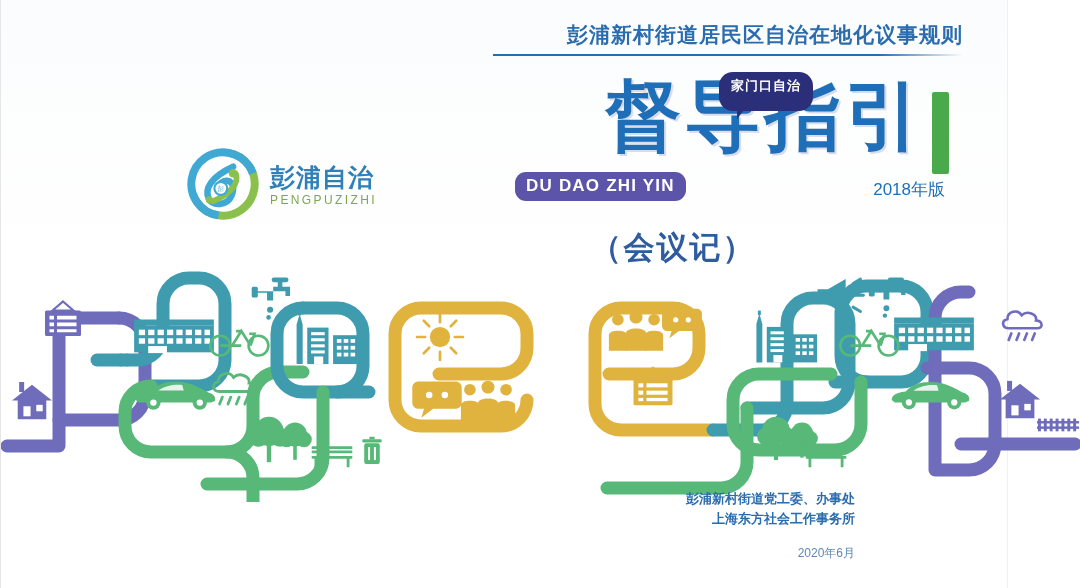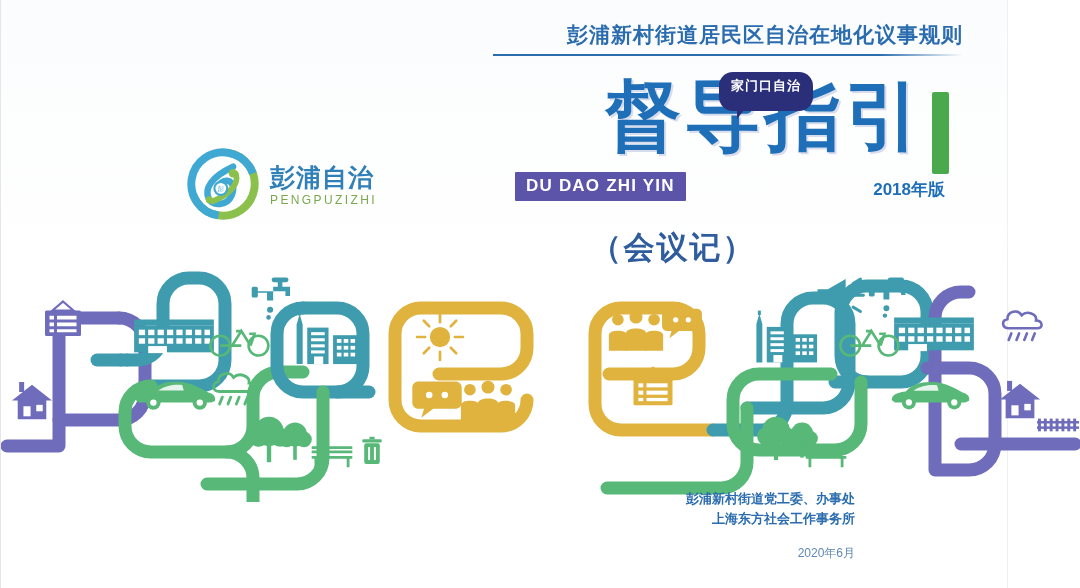--- a/index.html
+++ b/index.html
@@ -46,25 +46,25 @@
   }
   #bubble-badge:after{
     content:"";position:absolute;left:18px;bottom:-8px;
     border-width:9px 7px 0 0;border-style:solid;
     border-color:#2b2f7a transparent transparent transparent;
   }
   #pinyin-badge{
     position:absolute;left:22px;top:94px;
     background:#5b54a8;color:#ffffff;
     font-size:17px;font-weight:bold;letter-spacing:1.2px;
-    padding:4px 11px 5px;border-radius:1px;white-space:nowrap;
+    padding:4px 11px 5px;border-radius:11px;white-space:nowrap;
   }
   #edition-tag{
     position:absolute;right:18px;top:100px;
-    font-size:17px;font-weight:bold;color:#1f6fb8;white-space:nowrap;
+    font-size:17px;font-weight:normal;color:#1f6fb8;white-space:nowrap;
   }
   #paren-title{
     margin-top:14px;font-size:31px;font-weight:bold;
     color:#2f5c9e;letter-spacing:2px;text-align:center;
     padding-right:110px;white-space:nowrap;
   }
 
   
   #logo-block{position:absolute;left:186px;top:148px;display:flex;align-items:center;gap:11px;}
   #logo-text{line-height:1.02;}

